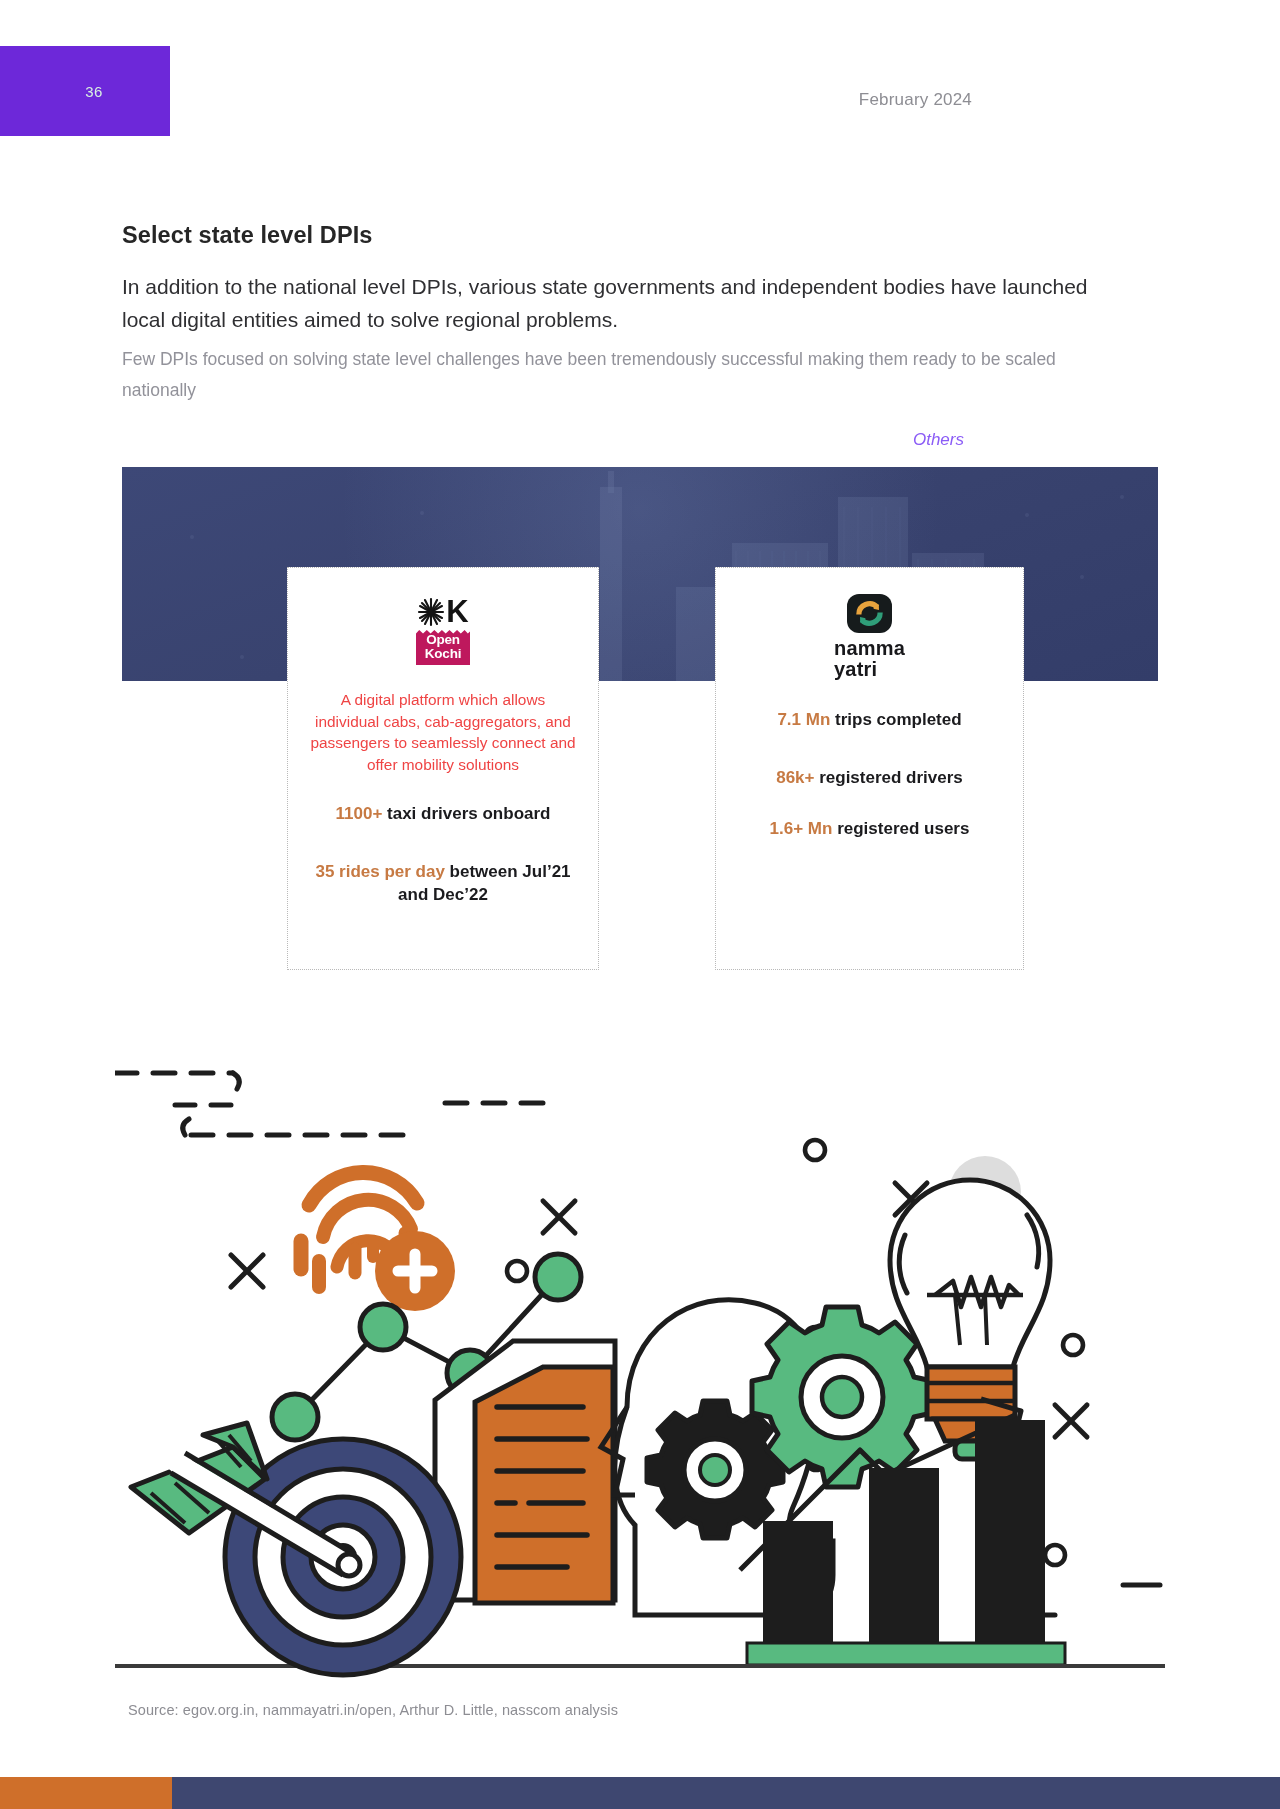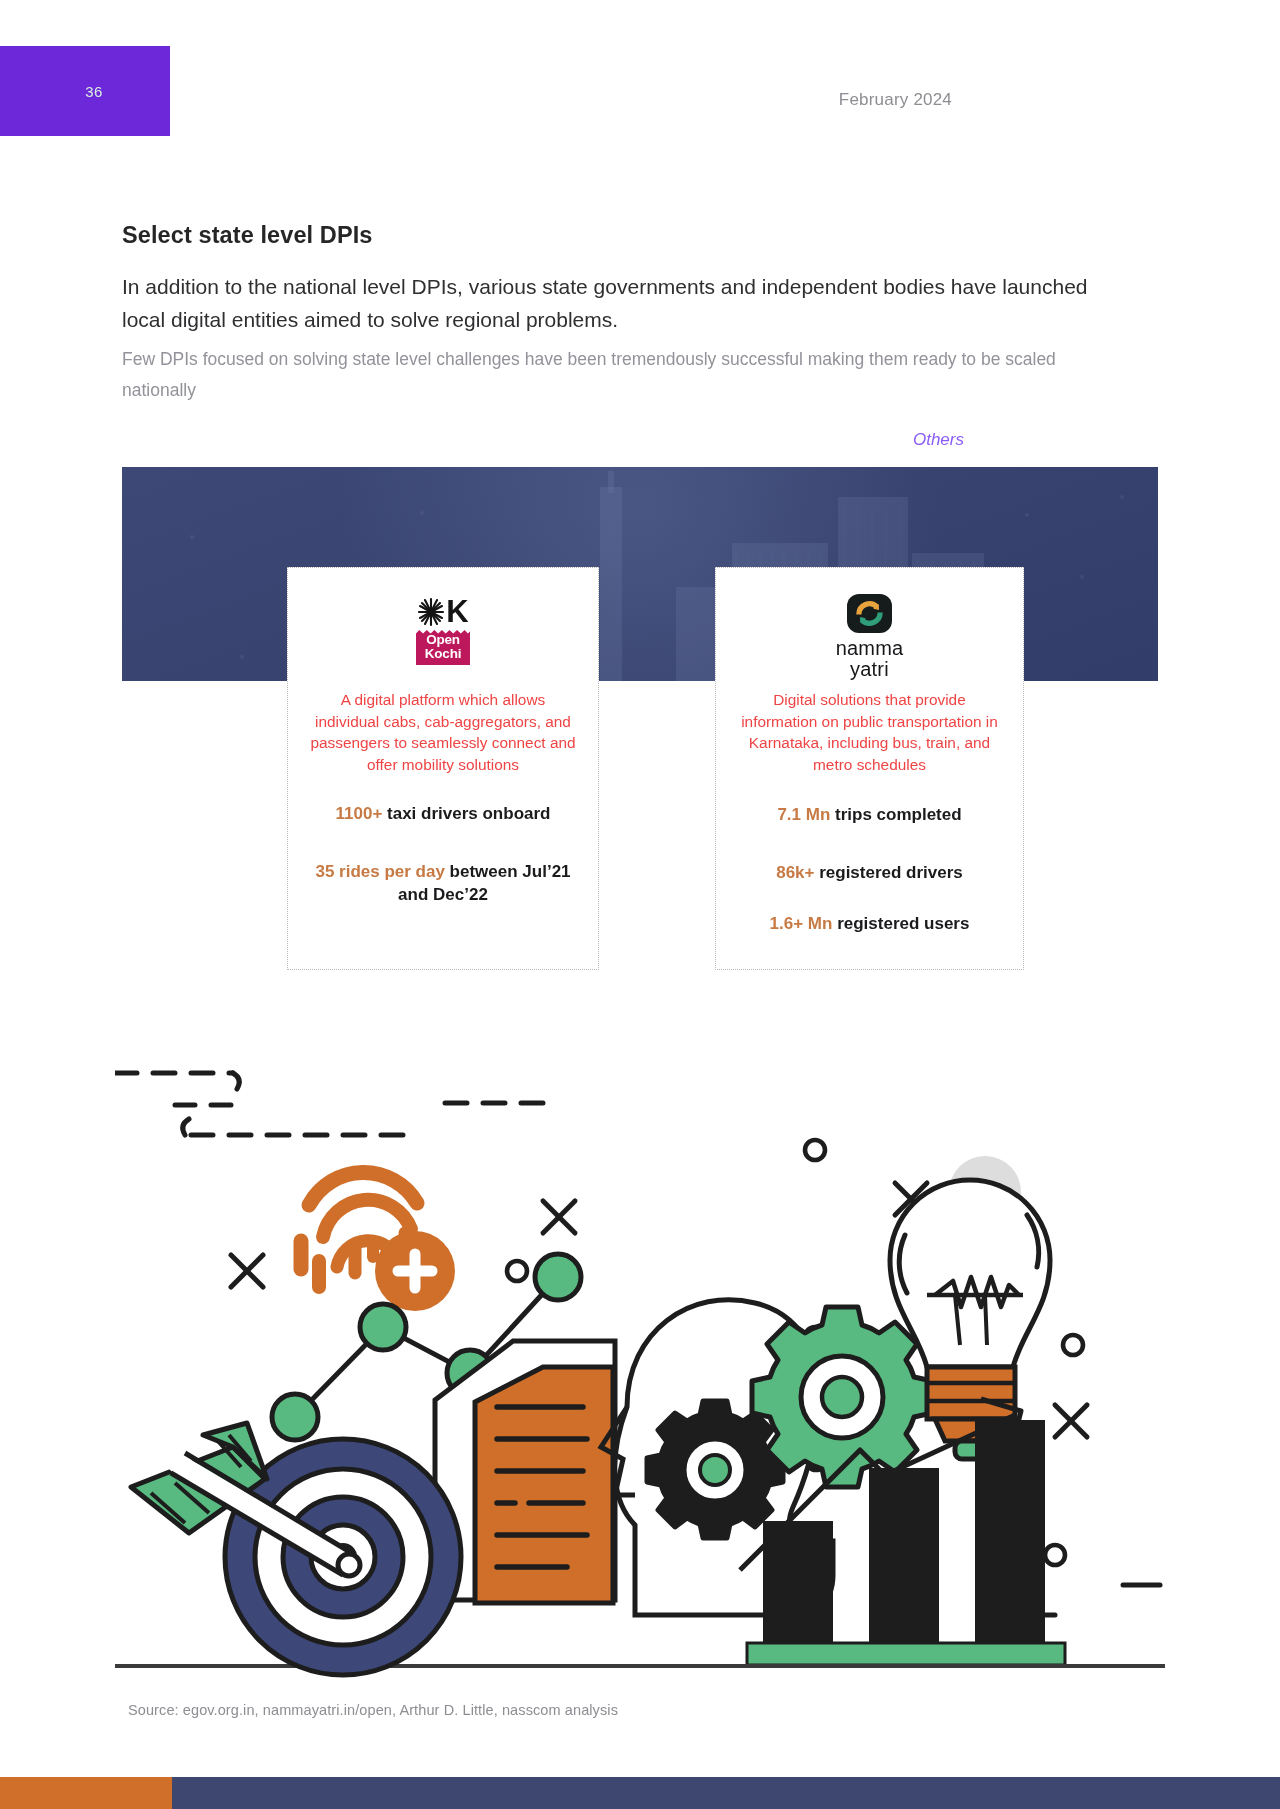--- a/index.html
+++ b/index.html
@@ -15,21 +15,21 @@
     position:absolute; left:0; top:46px; width:170px; height:90px;
     background:#6d28d9;
   }
   .header-page-num {
     position:absolute; left:0; top:0; width:170px; height:90px;
     display:flex; align-items:center; justify-content:center;
     color:#d8efe2; font-size:15px; letter-spacing:.3px;
     padding-left:18px;
   }
   .header-date {
-    position:absolute; right:328px; top:90px;
+    position:absolute; right:308px; top:90px;
     font-size:17px; color:#8d8d93; letter-spacing:.2px;
   }
 
   
   .page-title {
     position:absolute; left:122px; top:222px;
     font-size:23.5px; font-weight:bold; color:#262626; letter-spacing:.1px;
   }
   .body-para {
     position:absolute; left:122px; top:270px; width:1010px;
@@ -77,21 +77,21 @@
       55% 10%,62% 0,69% 10%,76% 0,83% 10%,90% 0,96% 10%,100% 4%,100% 100%,0 100%);
   }
   .ok-k { font-size:31px; font-weight:700; color:#141414; line-height:30px; }
 
   
   .ny-icon {
     width:45px; height:45px; border-radius:12px; background:#161b1c;
     display:flex; align-items:center; justify-content:center;
   }
   .ny-name {
-    margin-top:5px; text-align:center; font-size:20px; font-weight:normal;
+    margin-top:5px; text-align:left; font-size:20px; font-weight:bold;
     color:#18181b; line-height:21px; letter-spacing:.2px;
   }
 
   .card-desc {
     margin-top:9px; text-align:center; font-size:15.4px; line-height:21.5px;
     color:#ef4444; width:100%;
   }
   .stat {
     text-align:center; font-size:17px; font-weight:bold; color:#1b1b1e;
     width:100%; line-height:23px;
@@ -211,21 +211,20 @@
         <path d="M25.6 6.4 L25.8 12.4 L19.8 11.2 Z" fill="#e8a33d"></path>
         <path d="M27 15 A11 11 0 0 1 8 22.6" fill="none" stroke="#2f9e79" stroke-width="5.4" stroke-linecap="butt"></path>
         <path d="M6.4 25.6 L6.2 19.6 L12.2 20.8 Z" fill="#2f9e79"></path>
       </svg>
     </div>
     <div class="ny-name">
       <div>namma</div>
       <div>yatri</div>
     </div>
   </div>
-  <div class="card-desc">Digital solutions that provide information on public transportation in Karnataka, including bus, train, and metro schedules</div>
   <div class="stat s3">
     <span class="num">7.1 Mn</span><span> trips completed</span>
   </div>
   <div class="stat s2b">
     <span class="num">86k+</span><span> registered drivers</span>
   </div>
   <div class="stat s3">
     <span class="num">1.6+ Mn</span><span> registered users</span>
   </div>
 </div>

